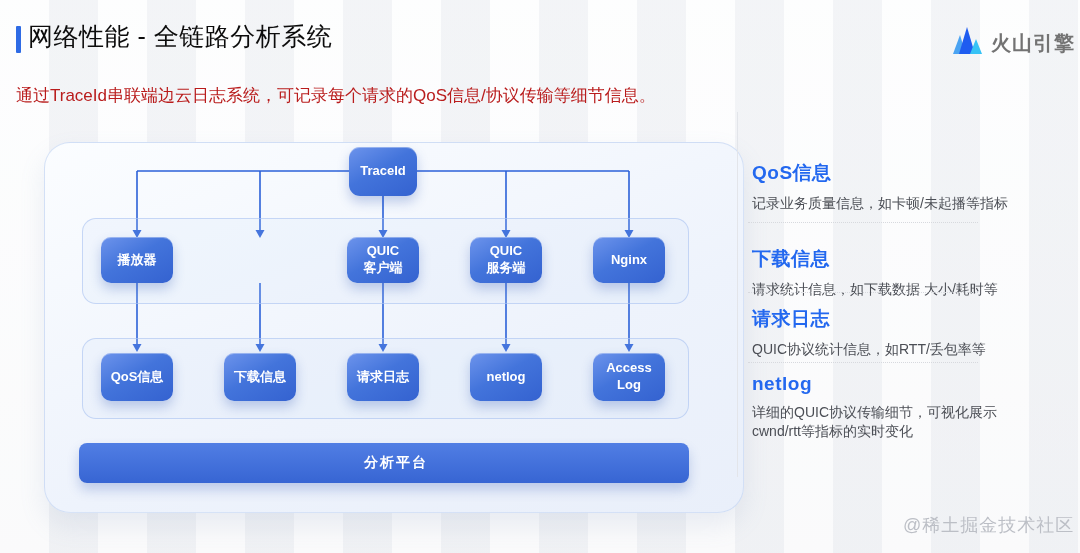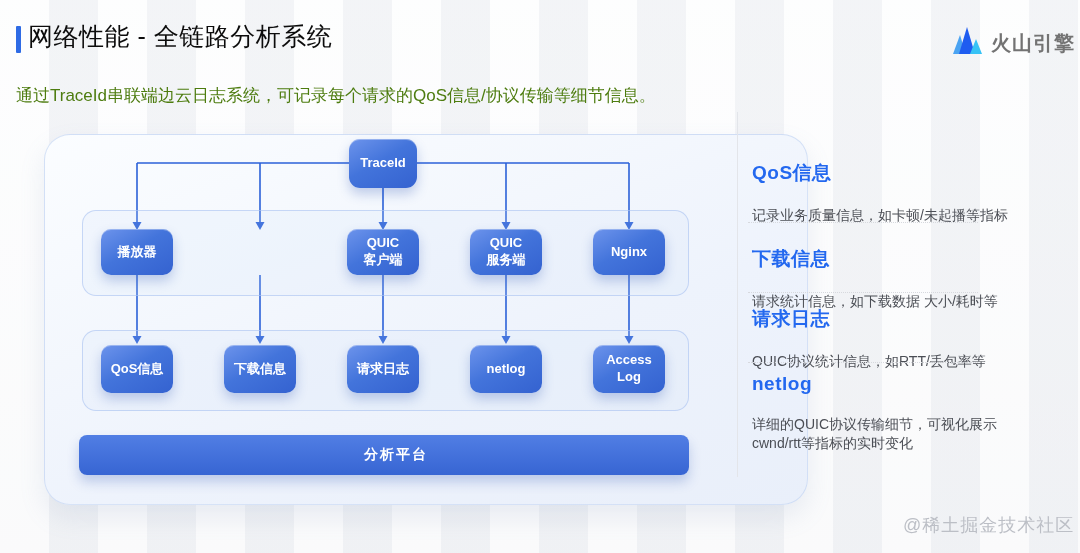--- a/index.html
+++ b/index.html
@@ -12,28 +12,28 @@
         rgba(255,255,255,.55) 0px, rgba(255,255,255,.55) 49px,
         rgba(236,238,242,.55) 49px, rgba(236,238,242,.55) 98px),
       linear-gradient(180deg,#fbfcfd 0%,#f4f5f7 100%);
     color:#1f1f1f;
   }
   .abs{ position:absolute; }
 
   
   .accent-bar{ left:16px; top:26px; width:5px; height:27px; background:#2e6be5; border-radius:1px; }
   .page-title{ left:28px; top:20px; font-size:25px; font-weight:normal; color:#0c0c0c; letter-spacing:.5px; }
-  .subtitle{ left:16px; top:84px; font-size:17px; color:#4d7c0f; }
+  .subtitle{ left:16px; top:84px; font-size:17px; color:#b91c1c; }
 
   .logo{ left:948px; top:26px; display:flex; align-items:center; gap:7px; }
   .logo-text{ font-size:20px; font-weight:bold; color:#737373; letter-spacing:1px; }
 
   
   .diagram{
-    left:44px; top:134px; width:764px; height:371px;
+    left:44px; top:142px; width:700px; height:371px;
     border-radius:26px;
     background:linear-gradient(160deg,#fbfdff 0%,#eef3fc 60%,#e9effa 100%);
     border:1.5px solid rgba(186,205,240,.55);
     box-shadow:0 12px 26px rgba(120,140,185,.14);
   }
   .inner-panel{
     position:absolute; left:37px; width:607px;
     border-radius:14px;
     border:1.2px solid rgba(168,194,240,.6);
     background:rgba(205,222,248,.16);
@@ -63,21 +63,21 @@
     background:linear-gradient(180deg,#517ee4 0%,#3765d3 100%);
     box-shadow:0 7px 12px rgba(45,85,180,.25);
     padding-left:24px;
   }
   svg.wires{ position:absolute; left:0; top:0; }
 
   
   .v-divider{ left:737px; top:112px; width:1px; height:365px; background:#e3e5ea; }
   .section{ left:752px; width:290px; }
   .section-title{ font-size:19px; font-weight:bold; color:#2368ef; letter-spacing:.5px; }
-  .section-desc{ margin-top:20px; font-size:14px; color:#4b4e55; line-height:1.35; white-space:pre-line; width:272px; }
+  .section-desc{ margin-top:8px; font-size:14px; color:#4b4e55; line-height:1.35; white-space:pre-line; width:272px; }
   .h-divider{ left:748px; width:230px; height:0; border-top:1px dotted #d7d9de; }
   .hd1{ top:222px; } .hd2{ top:292px; } .hd3{ top:362px; }
   .s1{ top:160px; } .s2{ top:246px; } .s3{ top:306px; } .s4{ top:373px; }
 
   .watermark{ left:903px; top:513px; font-size:18px; color:#bcbfc6; letter-spacing:1px; }
 </style>
 </head>
 <body>
 
 <div class="abs accent-bar"></div>

